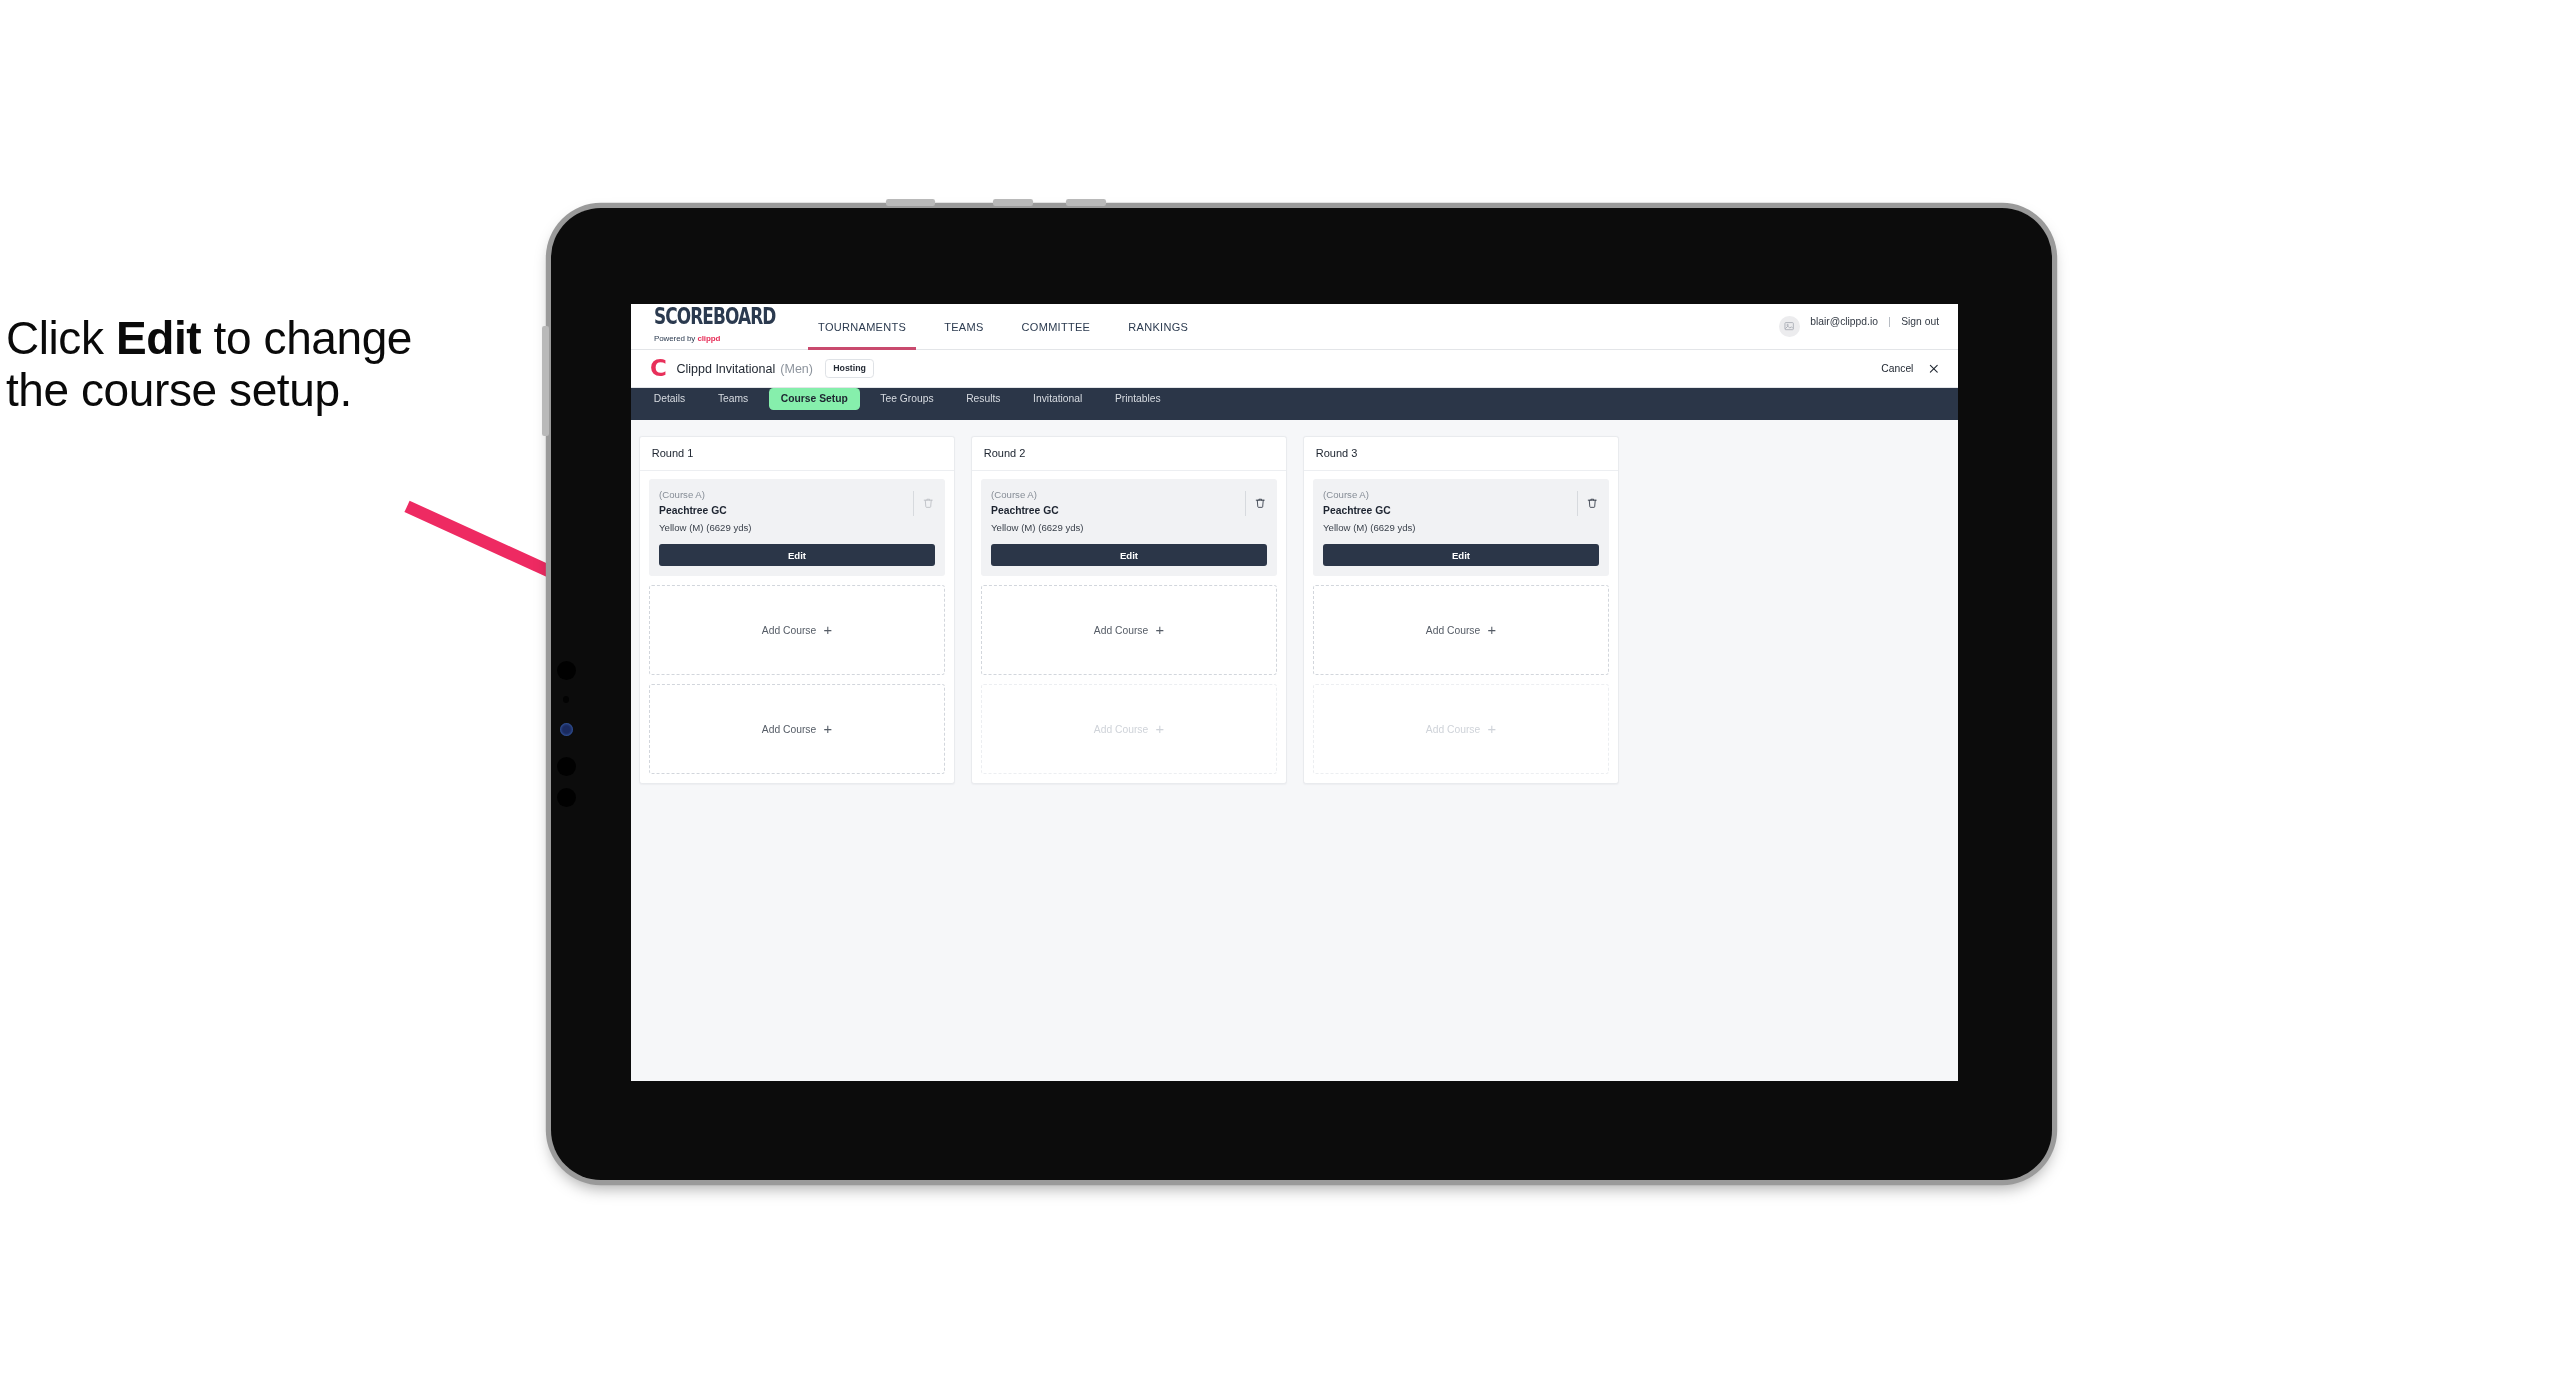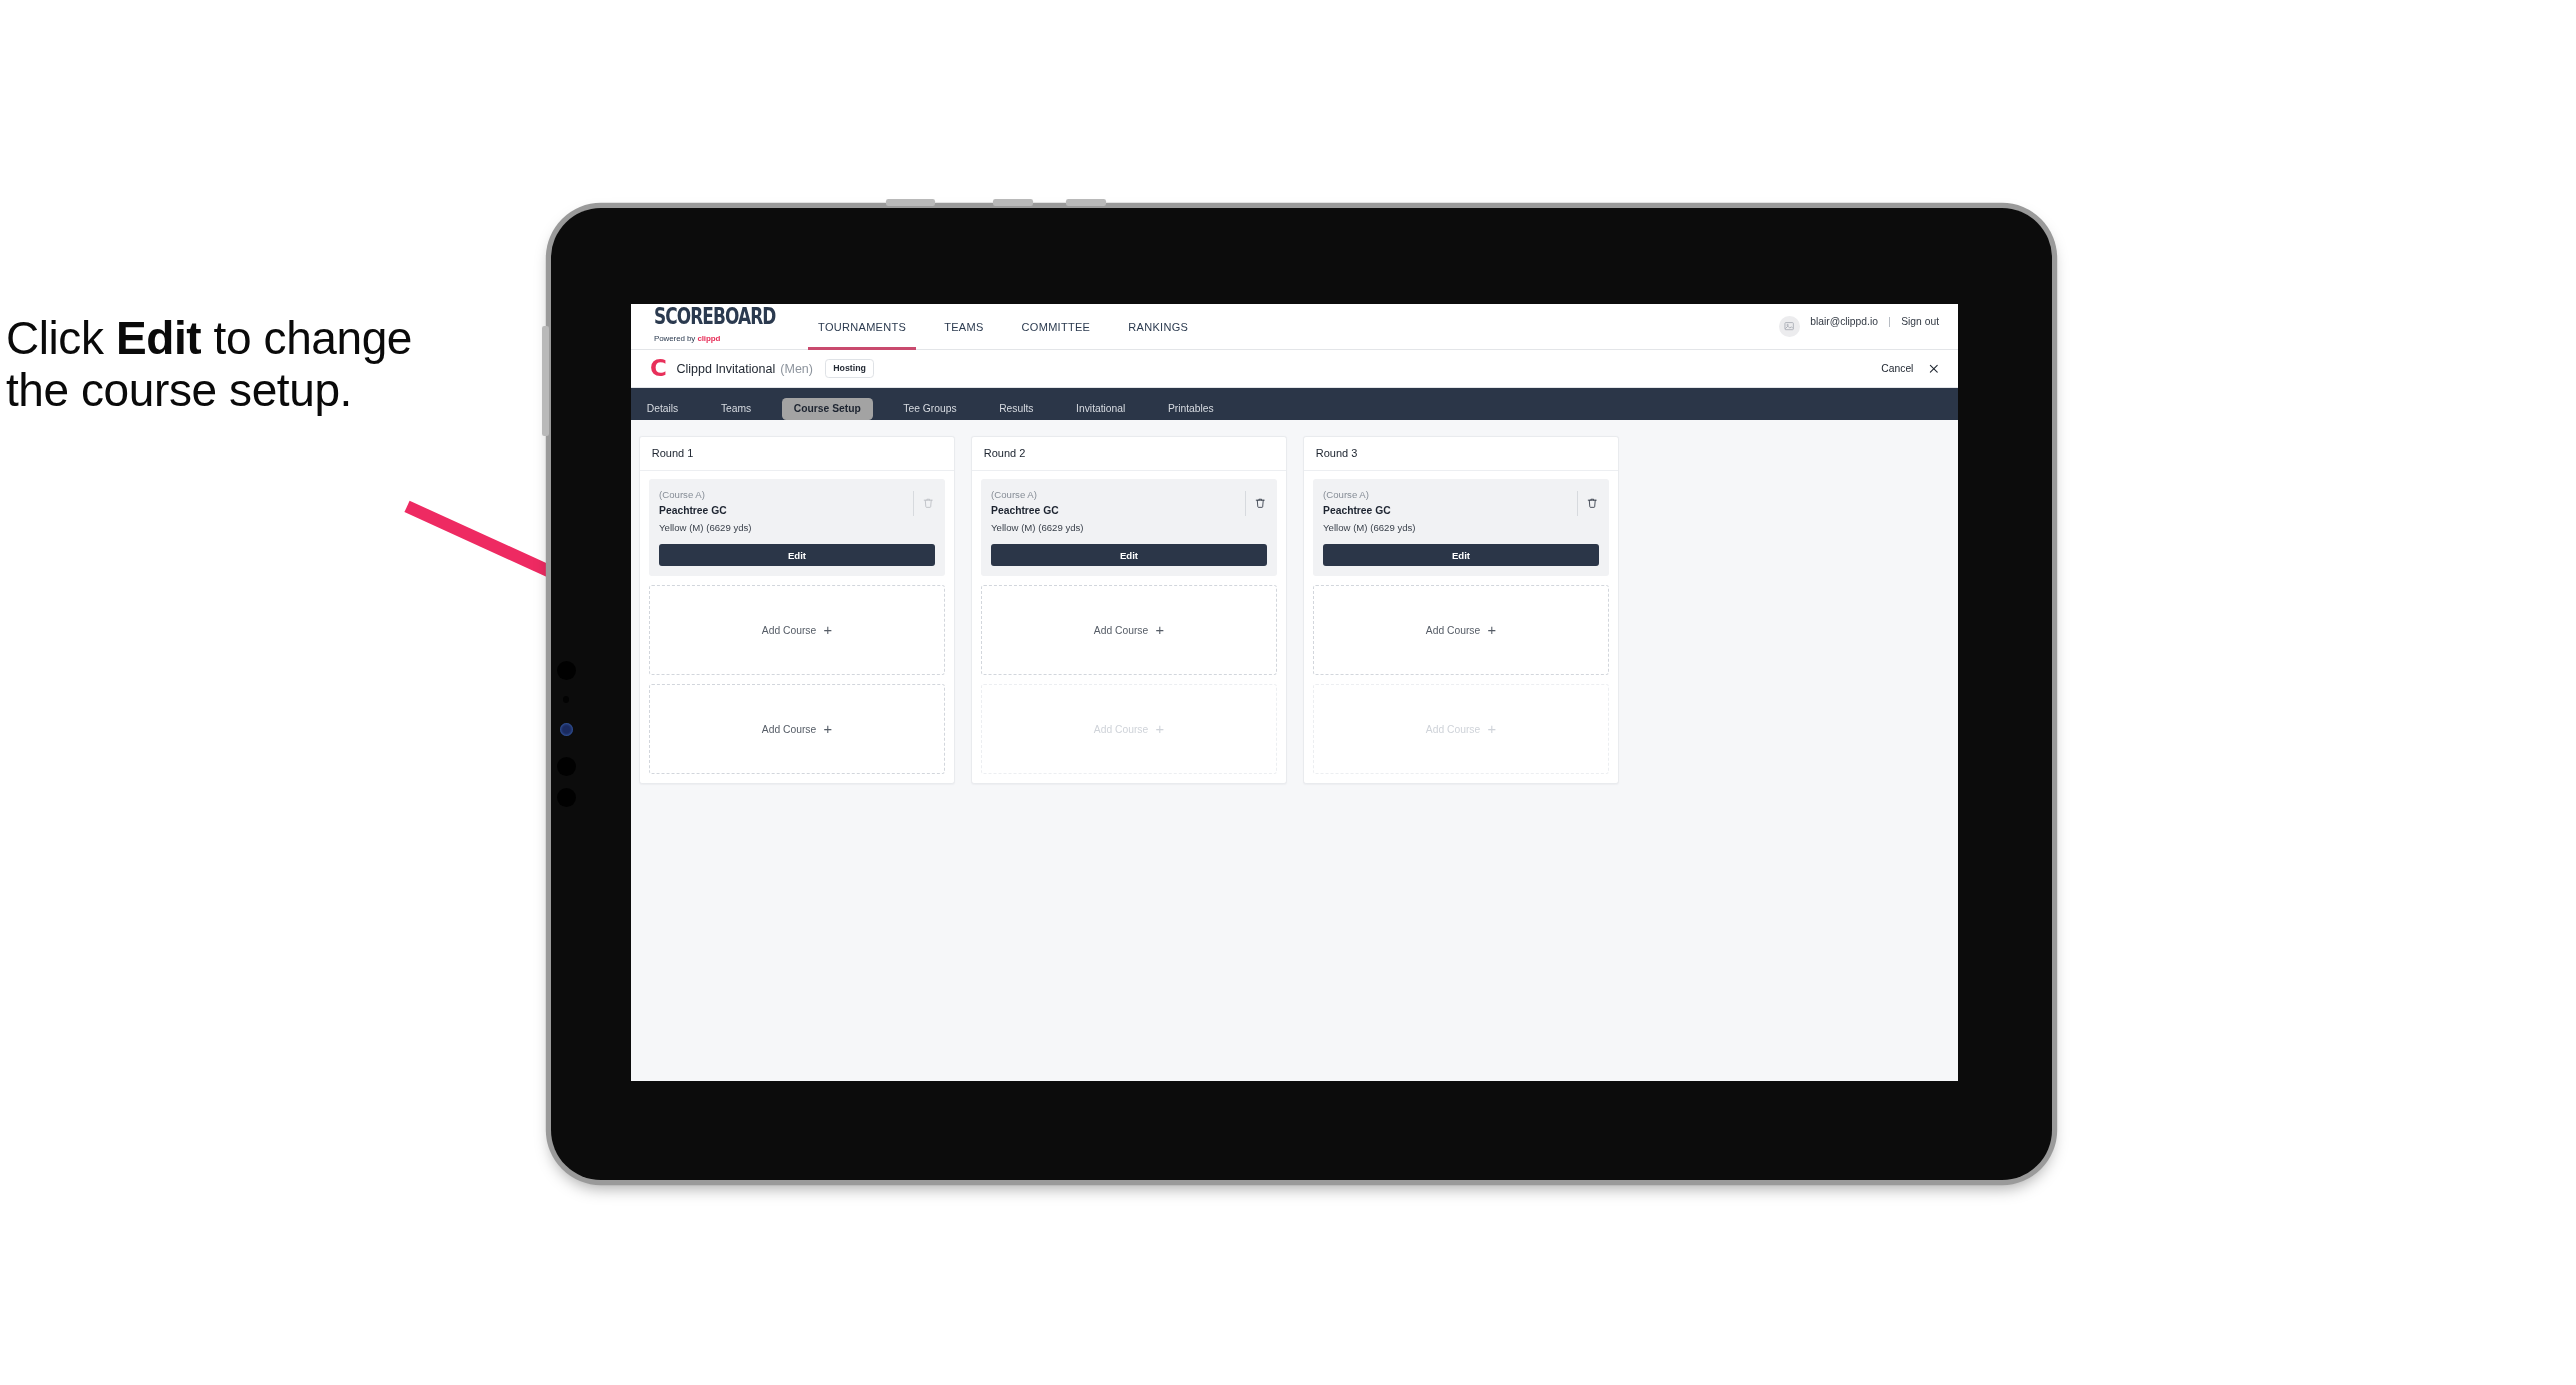--- a/index.html
+++ b/index.html
@@ -112,28 +112,28 @@
     background:#fff; border:0.7px solid #dfe2e6; border-radius:3.7px;
     padding: 3.7px 7.4px; line-height:1;
   }
   #cancel {
     margin-left:auto; font-size:10.3px; color:#222933; display:flex;
     align-items:center; gap:16px; cursor:pointer;
   }
 
   
   #tabs {
-    height: 32px; background:#2b3648; display:flex; align-items:flex-end;
-    padding: 0 4px; gap: 19px;
+    height: 32px; background:#2b3648; display:flex; align-items:flex-start;
+    padding: 0 11px; gap: 9px;
   }
   .tab {
     font-size: 10.3px; color:#d7dbe1; padding: 5.9px 11.8px; border-radius:4.4px;
     cursor:pointer; line-height:1;
   }
-  .tab.active { background:#a3a3a3; color:#1d2430; font-weight:700; }
+  .tab.active { background:#86efac; color:#1d2430; font-weight:700; }
 
   
   #content { padding: 16px 8px; display:flex; gap: 16px; align-items:flex-start; }
   .round-panel {
     width: 316px; background:#fff; border:0.7px solid #e9ebee; border-radius:2.9px;
     box-shadow: 0 0.7px 1.5px rgba(16,24,40,.04);
   }
   .round-head {
     padding: 10.3px 11.8px; font-size: 11px; color:#212833;
     border-bottom: 0.7px solid #eceef1;

